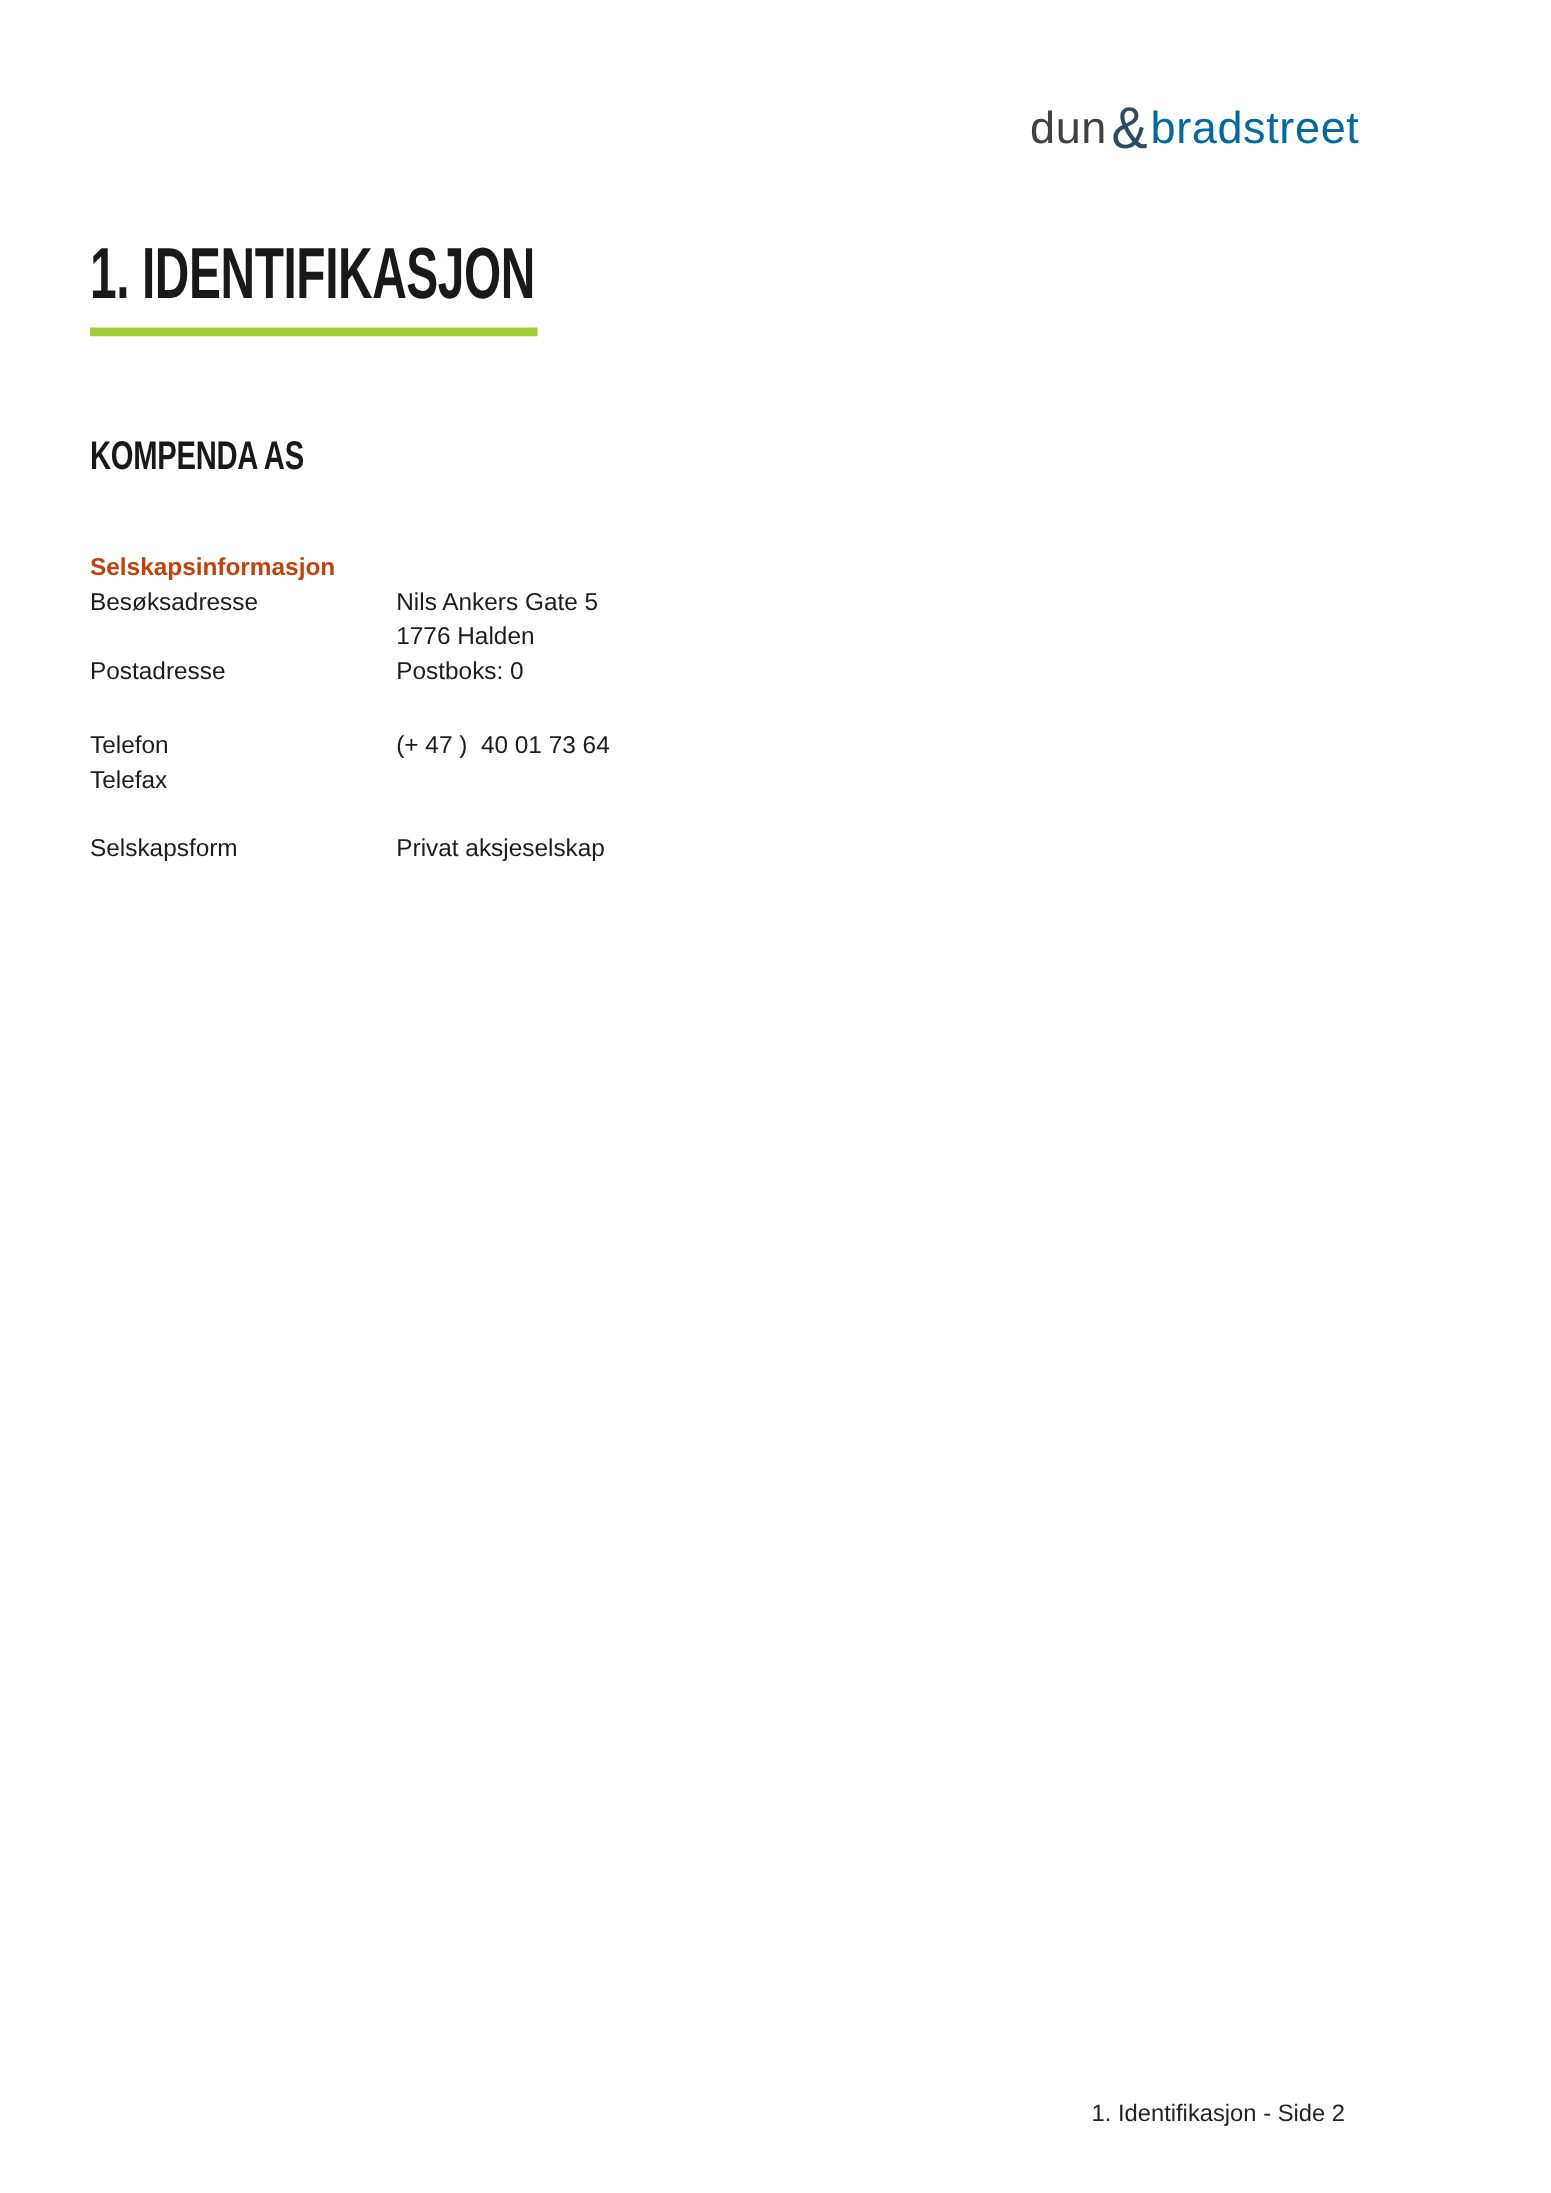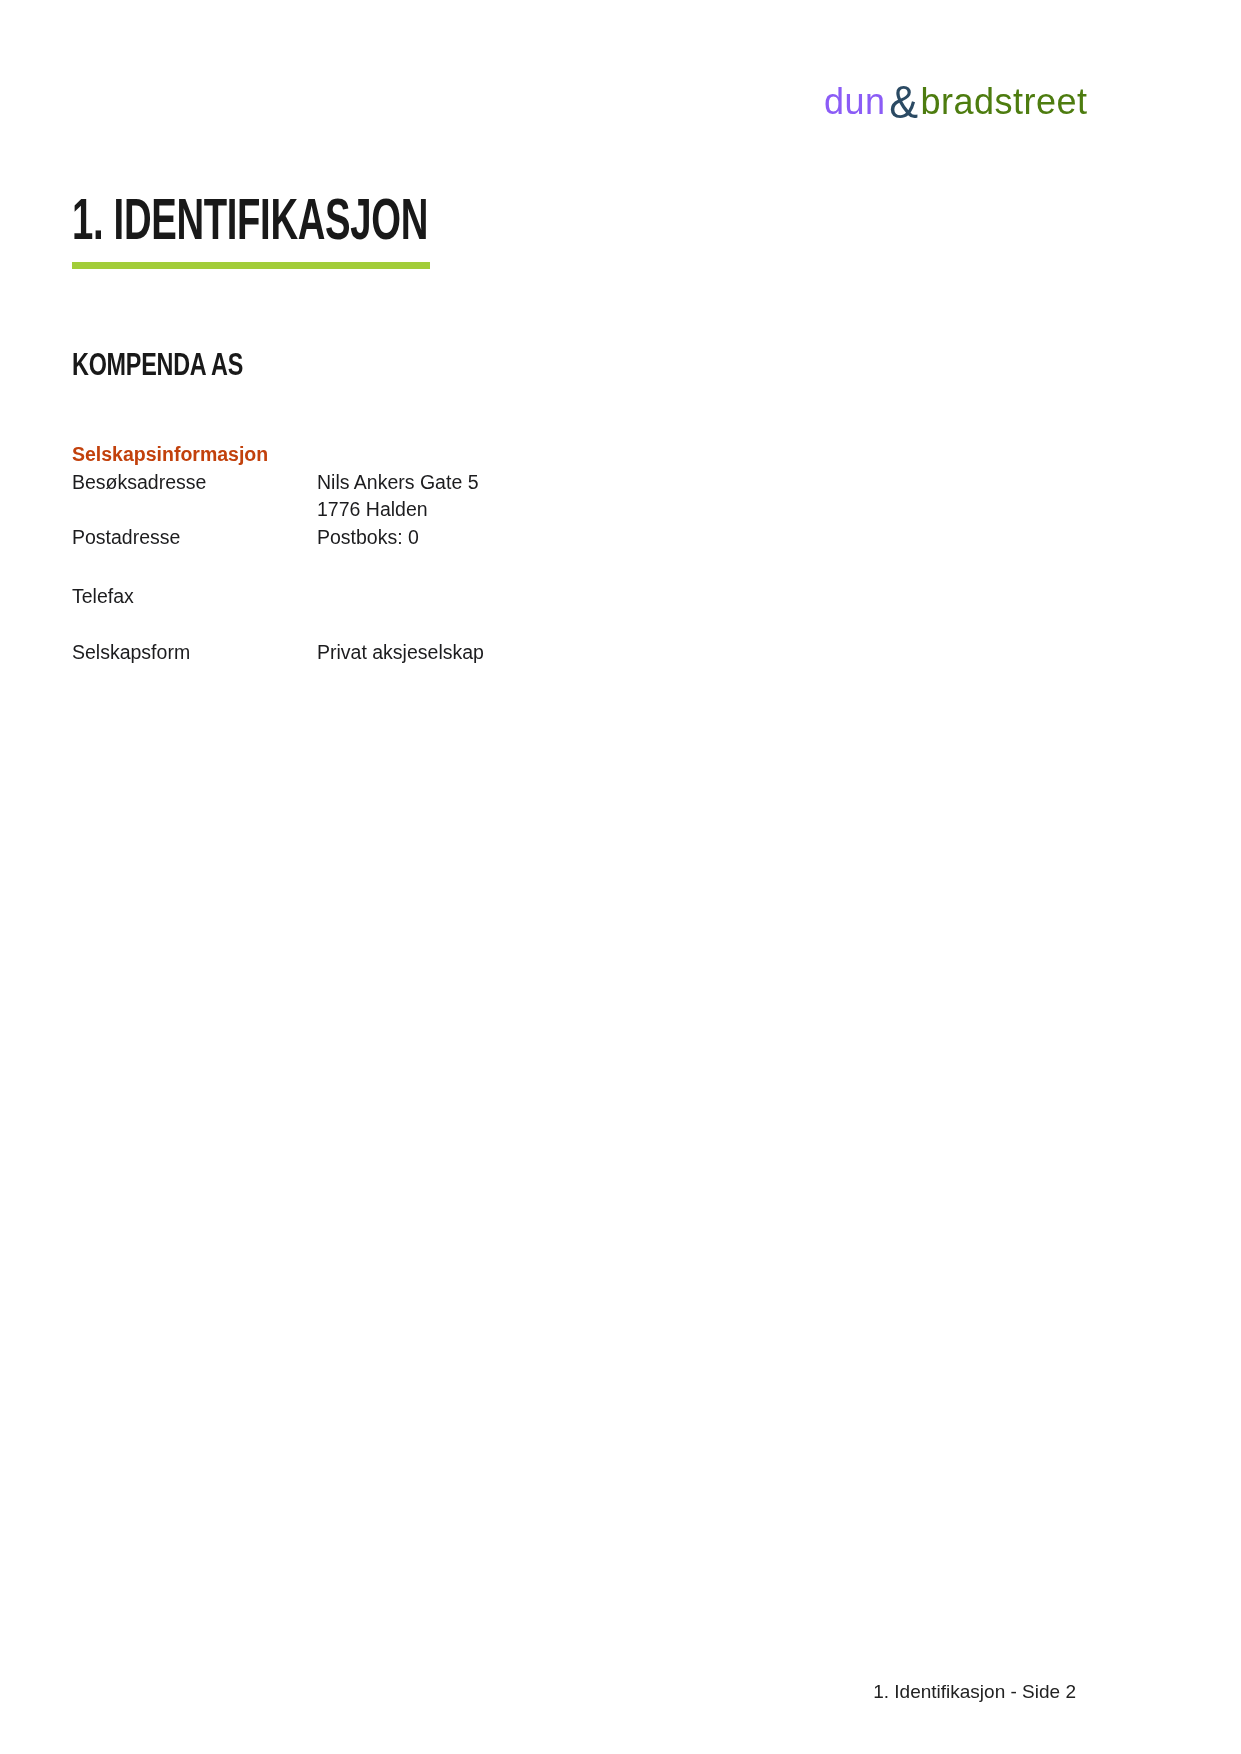--- a/index.html
+++ b/index.html
@@ -20,31 +20,31 @@
   
   .logo {
     position: absolute;
     top: 78px;
     left: 824px;
     white-space: nowrap;
     font-size: 36px;
     line-height: 1;
     letter-spacing: 0.5px;
   }
-  .logo-dun   { color: #8b5cf6; }
+  .logo-dun   { color: #404040; }
   .logo-amp   {
     color: #2b4a63;
     font-size: 47px;
     font-weight: 400;
     vertical-align: -4px;
     margin: 0 1px 0 2px;
     display: inline-block;
     transform: scaleX(0.92);
   }
-  .logo-brad  { color: #4d7c0f; }
+  .logo-brad  { color: #0369a1; }
 
   
   .title {
     position: absolute;
     left: 72px;
     top: 190px;
     margin: 0;
     font-size: 58px;
     font-weight: bold;
     line-height: 1;
@@ -147,20 +147,24 @@
       </div>
       <div class="row">
         <span class="lbl">Postadresse</span>
         <span class="val">Postboks: 0</span>
       </div>
     </div>
 
 
     <div class="group group-2">
       <div class="row">
+        <span class="lbl">Telefon</span>
+        <span class="val">(+ 47 )  40 01 73 64</span>
+      </div>
+      <div class="row">
         <span class="lbl">Telefax</span>
         <span class="val"></span>
       </div>
     </div>
 
     <div class="group group-3">
       <div class="row">
         <span class="lbl">Selskapsform</span>
         <span class="val">Privat aksjeselskap</span>
       </div>

